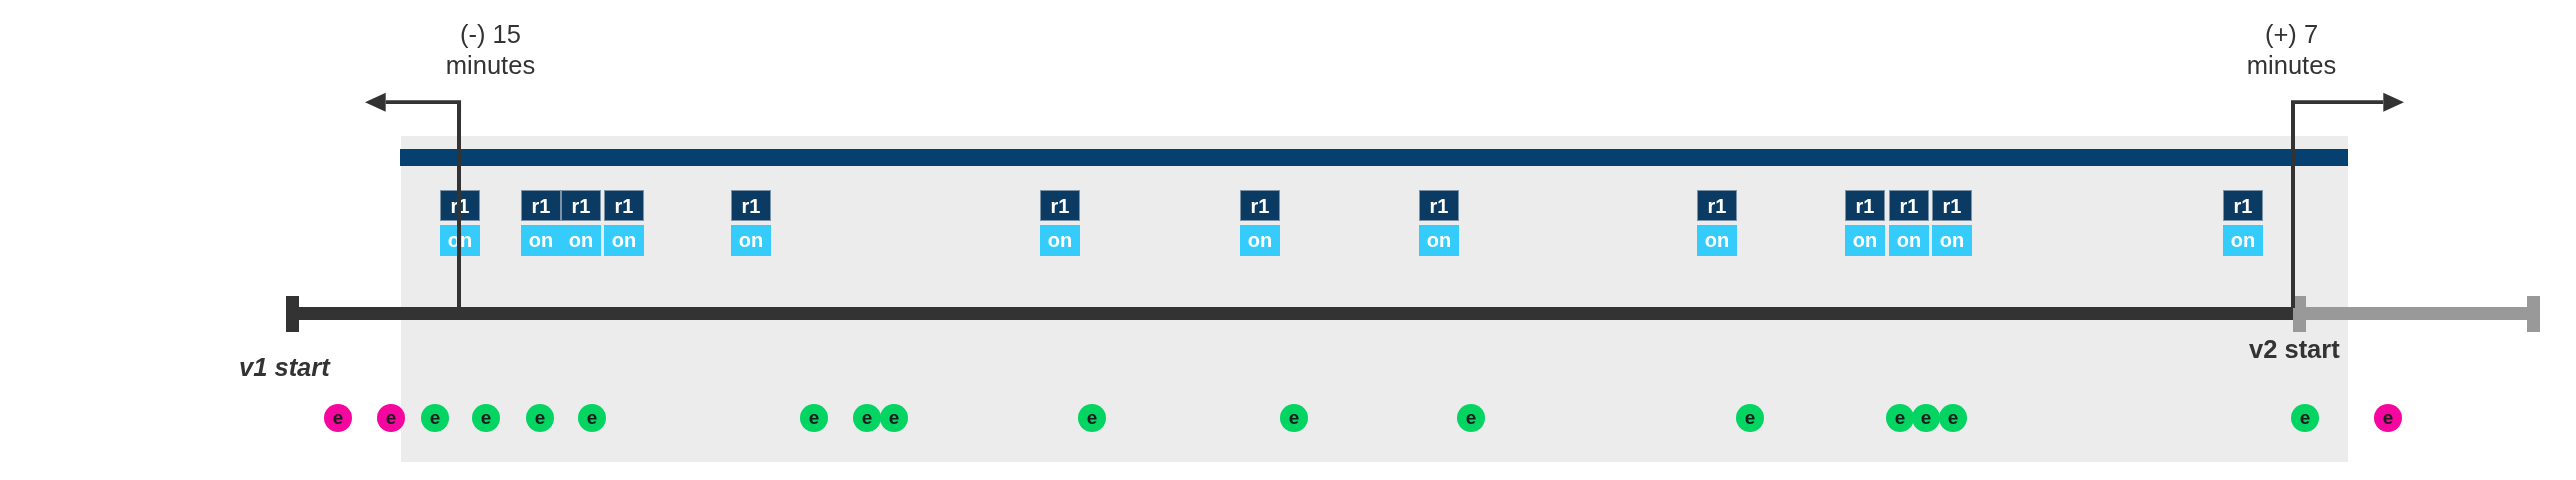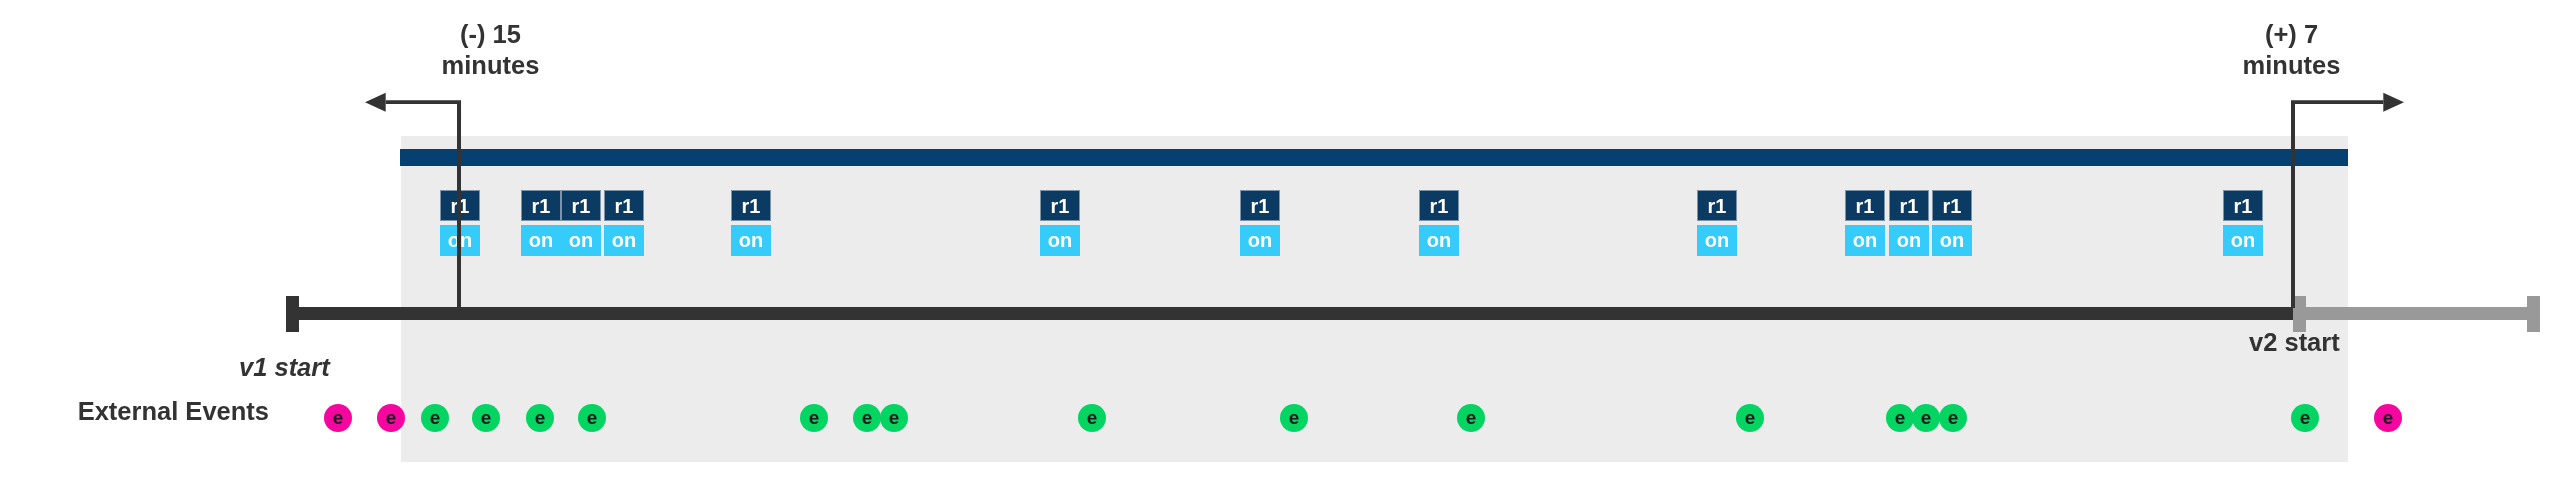--- a/index.html
+++ b/index.html
@@ -87,21 +87,21 @@
     font-size:25.5px;
     font-weight:700;
     color:#333333;
     white-space:nowrap;
   }
 
   
   .offset-note{
     position:absolute;
     font-size:25.5px;
-    font-weight:700;
+    font-weight:400;
     color:#333333;
     text-align:center;
     line-height:31px;
     white-space:pre-line;
     width:189px;
   }
   .offset-arrow{position:absolute;}
 
   
   .event-dot{
@@ -120,21 +120,20 @@
 </head>
 <body>
 
 <div id="stage">
 
   <div class="window-band" id="window-band" style="left: 401px; top: 136px; width: 1947px; height: 326px;"></div>
 
   <div class="version-bar" id="version-bar" style="left: 400px; top: 149px; width: 1948px; height: 17px;"></div>
 
 
-  <div class="row-label" id="external-row-label" style="left: 0px; top: 397px; width: 269px;">External Events</div>
 
   <div id="impression-layer">
       <div class="badge-stack" style="left: 440px; top: 190px;">
         <div class="badge rule">r1</div>
         <div class="badge state">on</div>
       </div>
       <div class="badge-stack" style="left: 521px; top: 190px;">
         <div class="badge rule">r1</div>
         <div class="badge state">on</div>
       </div>
@@ -184,21 +183,21 @@
       </div>
     </div>
 
   <div id="axis-layer">
       <div class="axis-seg v1" style="left: 286px; top: 307px; width: 2007px;"></div>
       <div class="axis-seg v2" style="left: 2293px; top: 307px; width: 243px;"></div>
       <div class="axis-cap v1" style="left: 286px; top: 296px; height: 36px;"></div>
       <div class="axis-cap v2" style="left: 2293px; top: 296px; height: 36px;"></div>
       <div class="axis-cap v2" style="left: 2527px; top: 296px; height: 36px;"></div>
       <div class="axis-caption" style="left: 239px; top: 353px; font-style: italic;">v1 start</div>
-      <div class="axis-caption" style="left: 2249px; top: 328px;">v2 start</div>
+      <div class="axis-caption" style="left: 2249px; top: 335px;">v2 start</div>
     </div>
 
   <div id="annotation-layer">
       <div class="offset-note" style="left: 396px; top: 19px;">(-) 15
 minutes</div>
       <div class="marker-line" style="left: 457px; top: 102px; height: 206px;"></div>
       <svg class="offset-arrow" width="113" height="38" style="top: 87px; left: 365px;" viewBox="0 0 120 40">
         <path stroke="#333333" stroke-width="4" fill="none" d="M100,34 L100,16 L22,16"></path>
         <polygon fill="#333333" points="22,6 22,26 0,16"></polygon>
       </svg>

